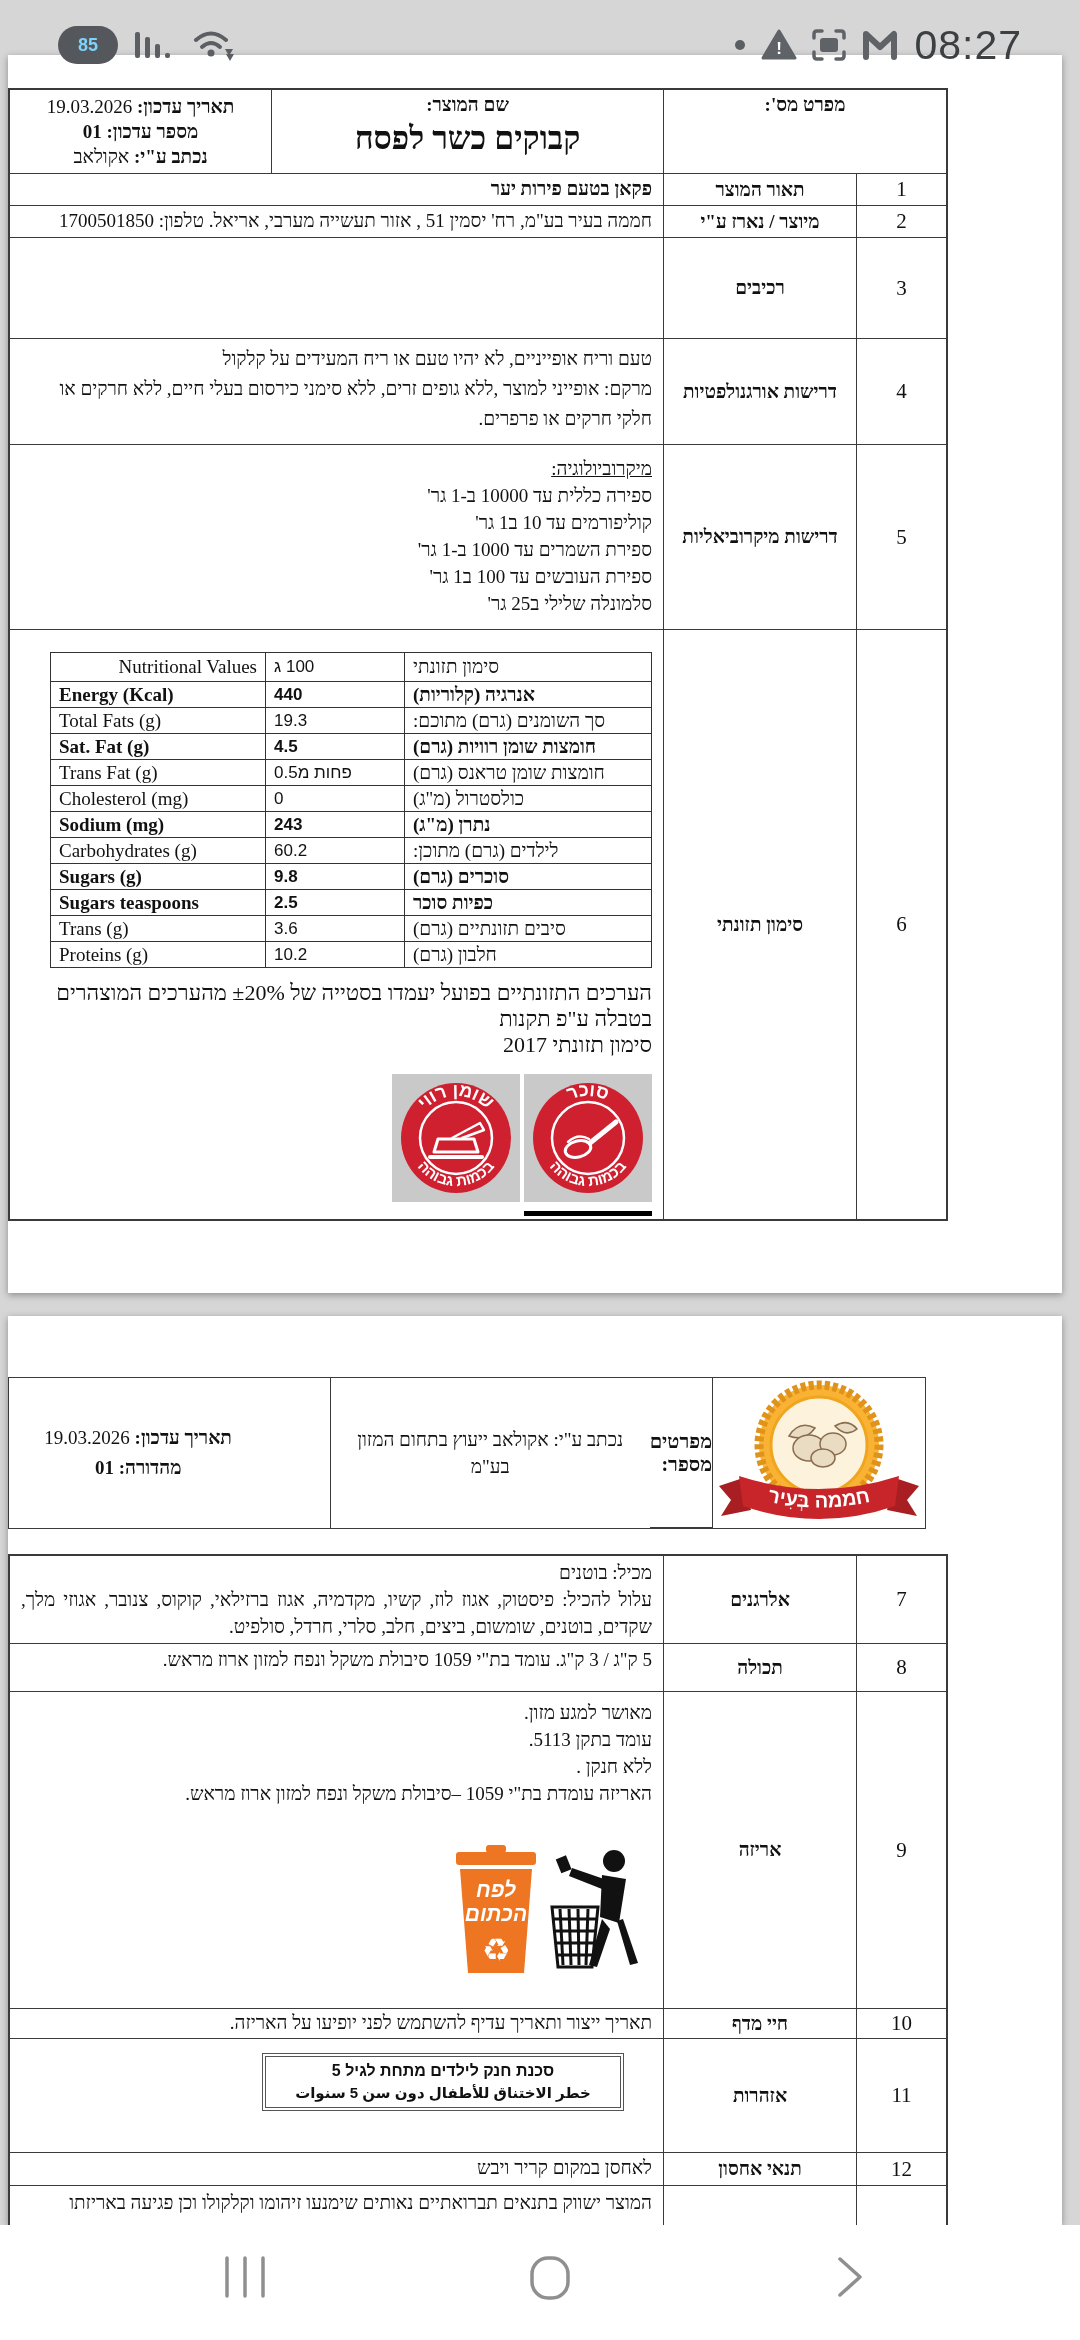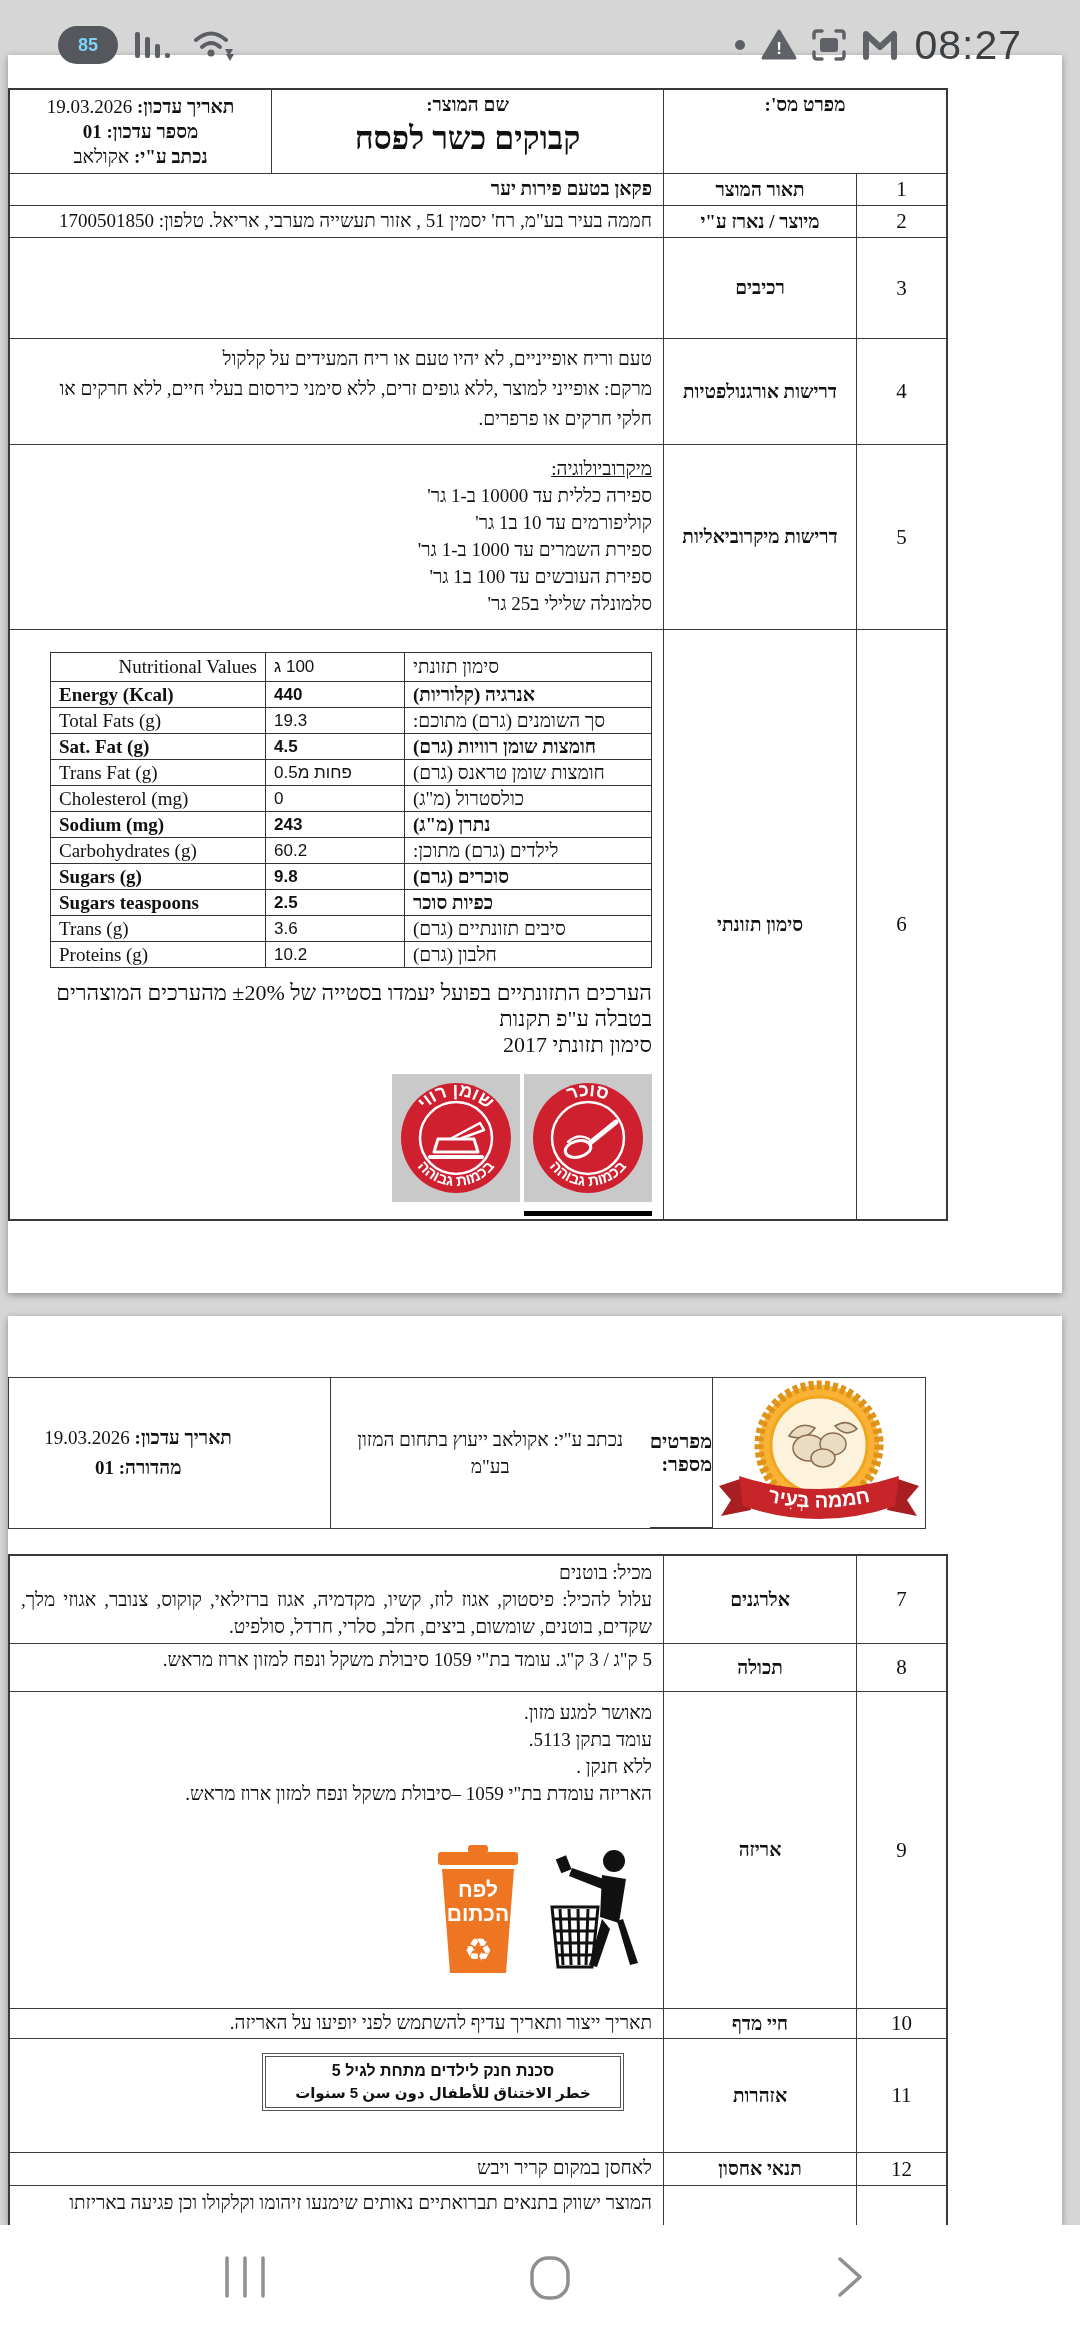--- a/index.html
+++ b/index.html
@@ -87,21 +87,21 @@
     font-size:19px;line-height:30px;text-align:center;}
 
   
   .r7{min-height:87px;} .r7 .c-content{line-height:27px;padding-top:3px;}
   .r8{min-height:47px;} .r8 .c-content{padding-top:3px;}
   .r9{min-height:316px;} .r9 .c-content{line-height:27px;padding-top:7px;}
   .r10{min-height:29px;} .r10 .c-content{padding-top:1px;}
   .r11{min-height:113px;} .r11 .c-content{padding-top:4px;}
   .r12{min-height:32px;} .r12 .c-content{padding-top:2px;}
   .r13{min-height:113px;} .r13 .c-content{padding-top:4px;}
-  .pack-icons{display:flex;gap:18px;margin:38px 5px 0 0;align-items:flex-start;}
+  .pack-icons{display:flex;margin:38px 5px 0 0;align-items:flex-start;font-style:italic;}
   .warn-box{width:362px;margin:10px 28px 0 0;border:1px solid #555;padding:2px;box-sizing:border-box;}
   .warn-box-in{border:1px solid #555;text-align:center;padding:3px 4px;
     font-family:"Liberation Sans","DejaVu Sans",sans-serif;}
   .warn-he{font-size:16px;font-weight:bold;line-height:22px;}
   .warn-ar{font-size:15px;font-weight:bold;line-height:22px;}
 
   
   .navbar{position:absolute;top:2225px;left:0;width:1080px;height:115px;background:#fff;z-index:40;}
   .nav-ic{position:absolute;top:30px;}
 </style>

